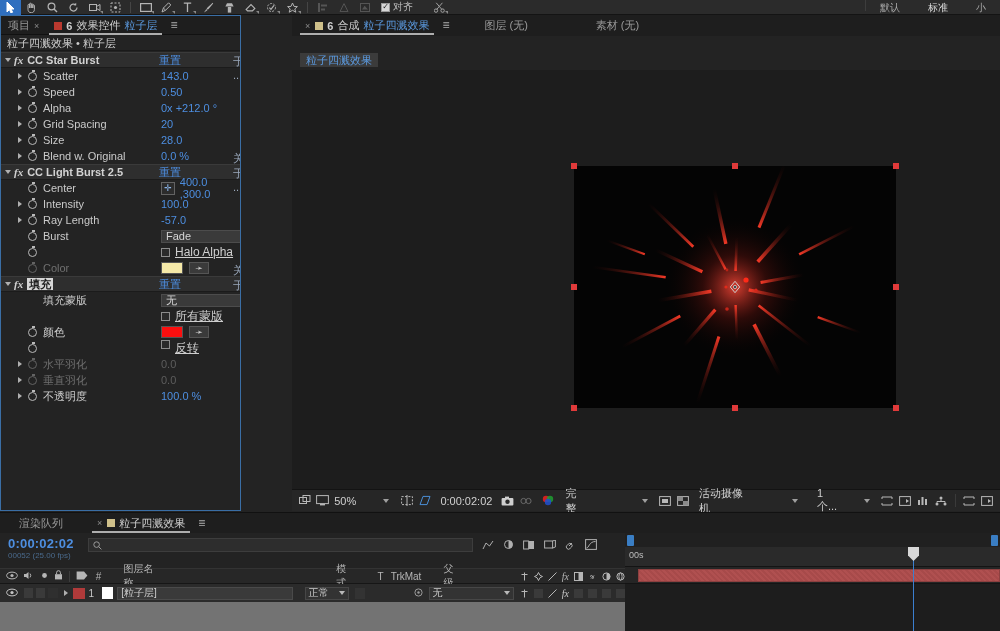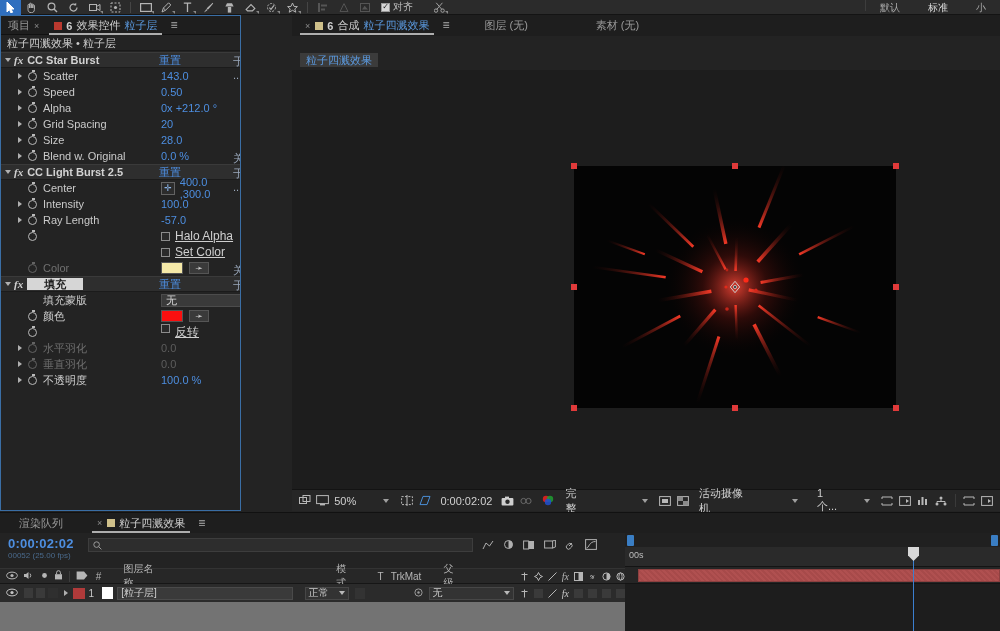--- a/index.html
+++ b/index.html
@@ -77,21 +77,21 @@
     width:9px;height:9px;border:1.4px solid #b9b9b9;border-radius:50%;
     position:relative; flex:none;
   }
   .stopwatch:before{ content:""; position:absolute; left:3px; top:-3px; width:3px;height:2px;background:#b9b9b9;}
   .stopwatch.dim{ border-color:#636363; }
   .stopwatch.dim:before{ background:#636363; }
   .val{ color:#4d8ee0; font-size:11px; }
   .val.dim{ color:#5d5d5d; }
   .reset{ color:#4d8ee0; font-size:11px; }
   .about{ color:#9aa8bb; font-size:11px; }
-  .hl{ background:#d6d6d6; color:#1b1b1b !important; padding:0 17px; }
+  .hl{ background:#d6d6d6; color:#1b1b1b !important; padding:0 2px; }
   .dropdown{
     width:100px; height:13px; background:#3a3a3a; border:1px solid #4c4c4c;
     display:flex; align-items:center; justify-content:space-between; padding:0 4px;
     font-size:11px; color:#d6d6d6;
   }
   .dd-caret{ width:0;height:0;border-left:3.5px solid transparent;border-right:3.5px solid transparent;border-top:4px solid #b9b9b9;}
   .cbox{ width:9px;height:9px;border:1px solid #8c8c8c; background:#2a2a2a; flex:none; }
   .cklabel{ font-size:12px; color:#cfcfcf; margin-left:5px;text-decoration:underline; }
   .swatch{ width:22px;height:12px;border:1px solid #555; }
   .eyedrop{ width:20px;height:12px;border:1px solid #555;background:#3a3a3a;
@@ -415,33 +415,35 @@
             <span class="stopwatch"></span>
           </span>
           <span class="prop-name" style="margin-left:4px">Ray Length</span>
           <span class="val" style="position:absolute;left:160px">-57.0</span>
         </div>
         <div class="fx-row">
           <span class="tw-cell" style="margin-left:12px"></span>
           <span class="tw-cell">
             <span class="stopwatch"></span>
           </span>
+          <span class="prop-name" style="margin-left:4px">Burst</span>
+          <span class="dropdown" style="position:absolute;left:160px">
+            <span>Fade</span>
+            <span class="dd-caret"></span>
+          </span>
+        </div>
+        <div class="fx-row">
+          <span class="tw-cell" style="margin-left:12px"></span>
+          <span class="tw-cell">
+            <span class="stopwatch"></span>
+          </span>
           <span class="prop-name" style="margin-left:4px"></span>
           <span style="position:absolute;left:160px;display:flex;align-items:center">
             <span class="cbox"></span>
             <span class="cklabel">Halo Alpha</span>
-          </span>
-        </div>
-        <div class="fx-row">
-          <span class="tw-cell" style="margin-left:12px"></span>
-          <span class="tw-cell"></span>
-          <span class="prop-name" style="margin-left:4px"></span>
-          <span style="position:absolute;left:160px;display:flex;align-items:center">
-            <span class="cbox"></span>
-            <span class="cklabel">Set Color</span>
           </span>
         </div>
         <div class="fx-row">
           <span class="tw-cell" style="margin-left:12px"></span>
           <span class="tw-cell">
             <span class="stopwatch dim"></span>
           </span>
           <span class="prop-name dim" style="margin-left:4px">Color</span>
           <span style="position:absolute;left:160px;display:flex;align-items:center;gap:6px">
             <span class="swatch" style="background:#f5e9a8"></span>
@@ -456,20 +458,29 @@
           <span class="reset" style="position:absolute;left:158px">重置</span>
           <span class="about" style="position:absolute;left:232px">关于 ...</span>
         </div>
         <div class="fx-row">
           <span class="tw-cell" style="margin-left:12px"></span>
           <span class="tw-cell"></span>
           <span class="prop-name" style="margin-left:4px">填充蒙版</span>
           <span class="dropdown" style="position:absolute;left:160px">
             <span>无</span>
             <span class="dd-caret"></span>
+          </span>
+        </div>
+        <div class="fx-row">
+          <span class="tw-cell" style="margin-left:12px"></span>
+          <span class="tw-cell"></span>
+          <span class="prop-name" style="margin-left:4px"></span>
+          <span style="position:absolute;left:160px;display:flex;align-items:center">
+            <span class="cbox"></span>
+            <span class="cklabel">所有蒙版</span>
           </span>
         </div>
         <div class="fx-row">
           <span class="tw-cell" style="margin-left:12px"></span>
           <span class="tw-cell">
             <span class="stopwatch"></span>
           </span>
           <span class="prop-name" style="margin-left:4px">颜色</span>
           <span style="position:absolute;left:160px;display:flex;align-items:center;gap:6px">
             <span class="swatch" style="background:#fa0f0f"></span>

